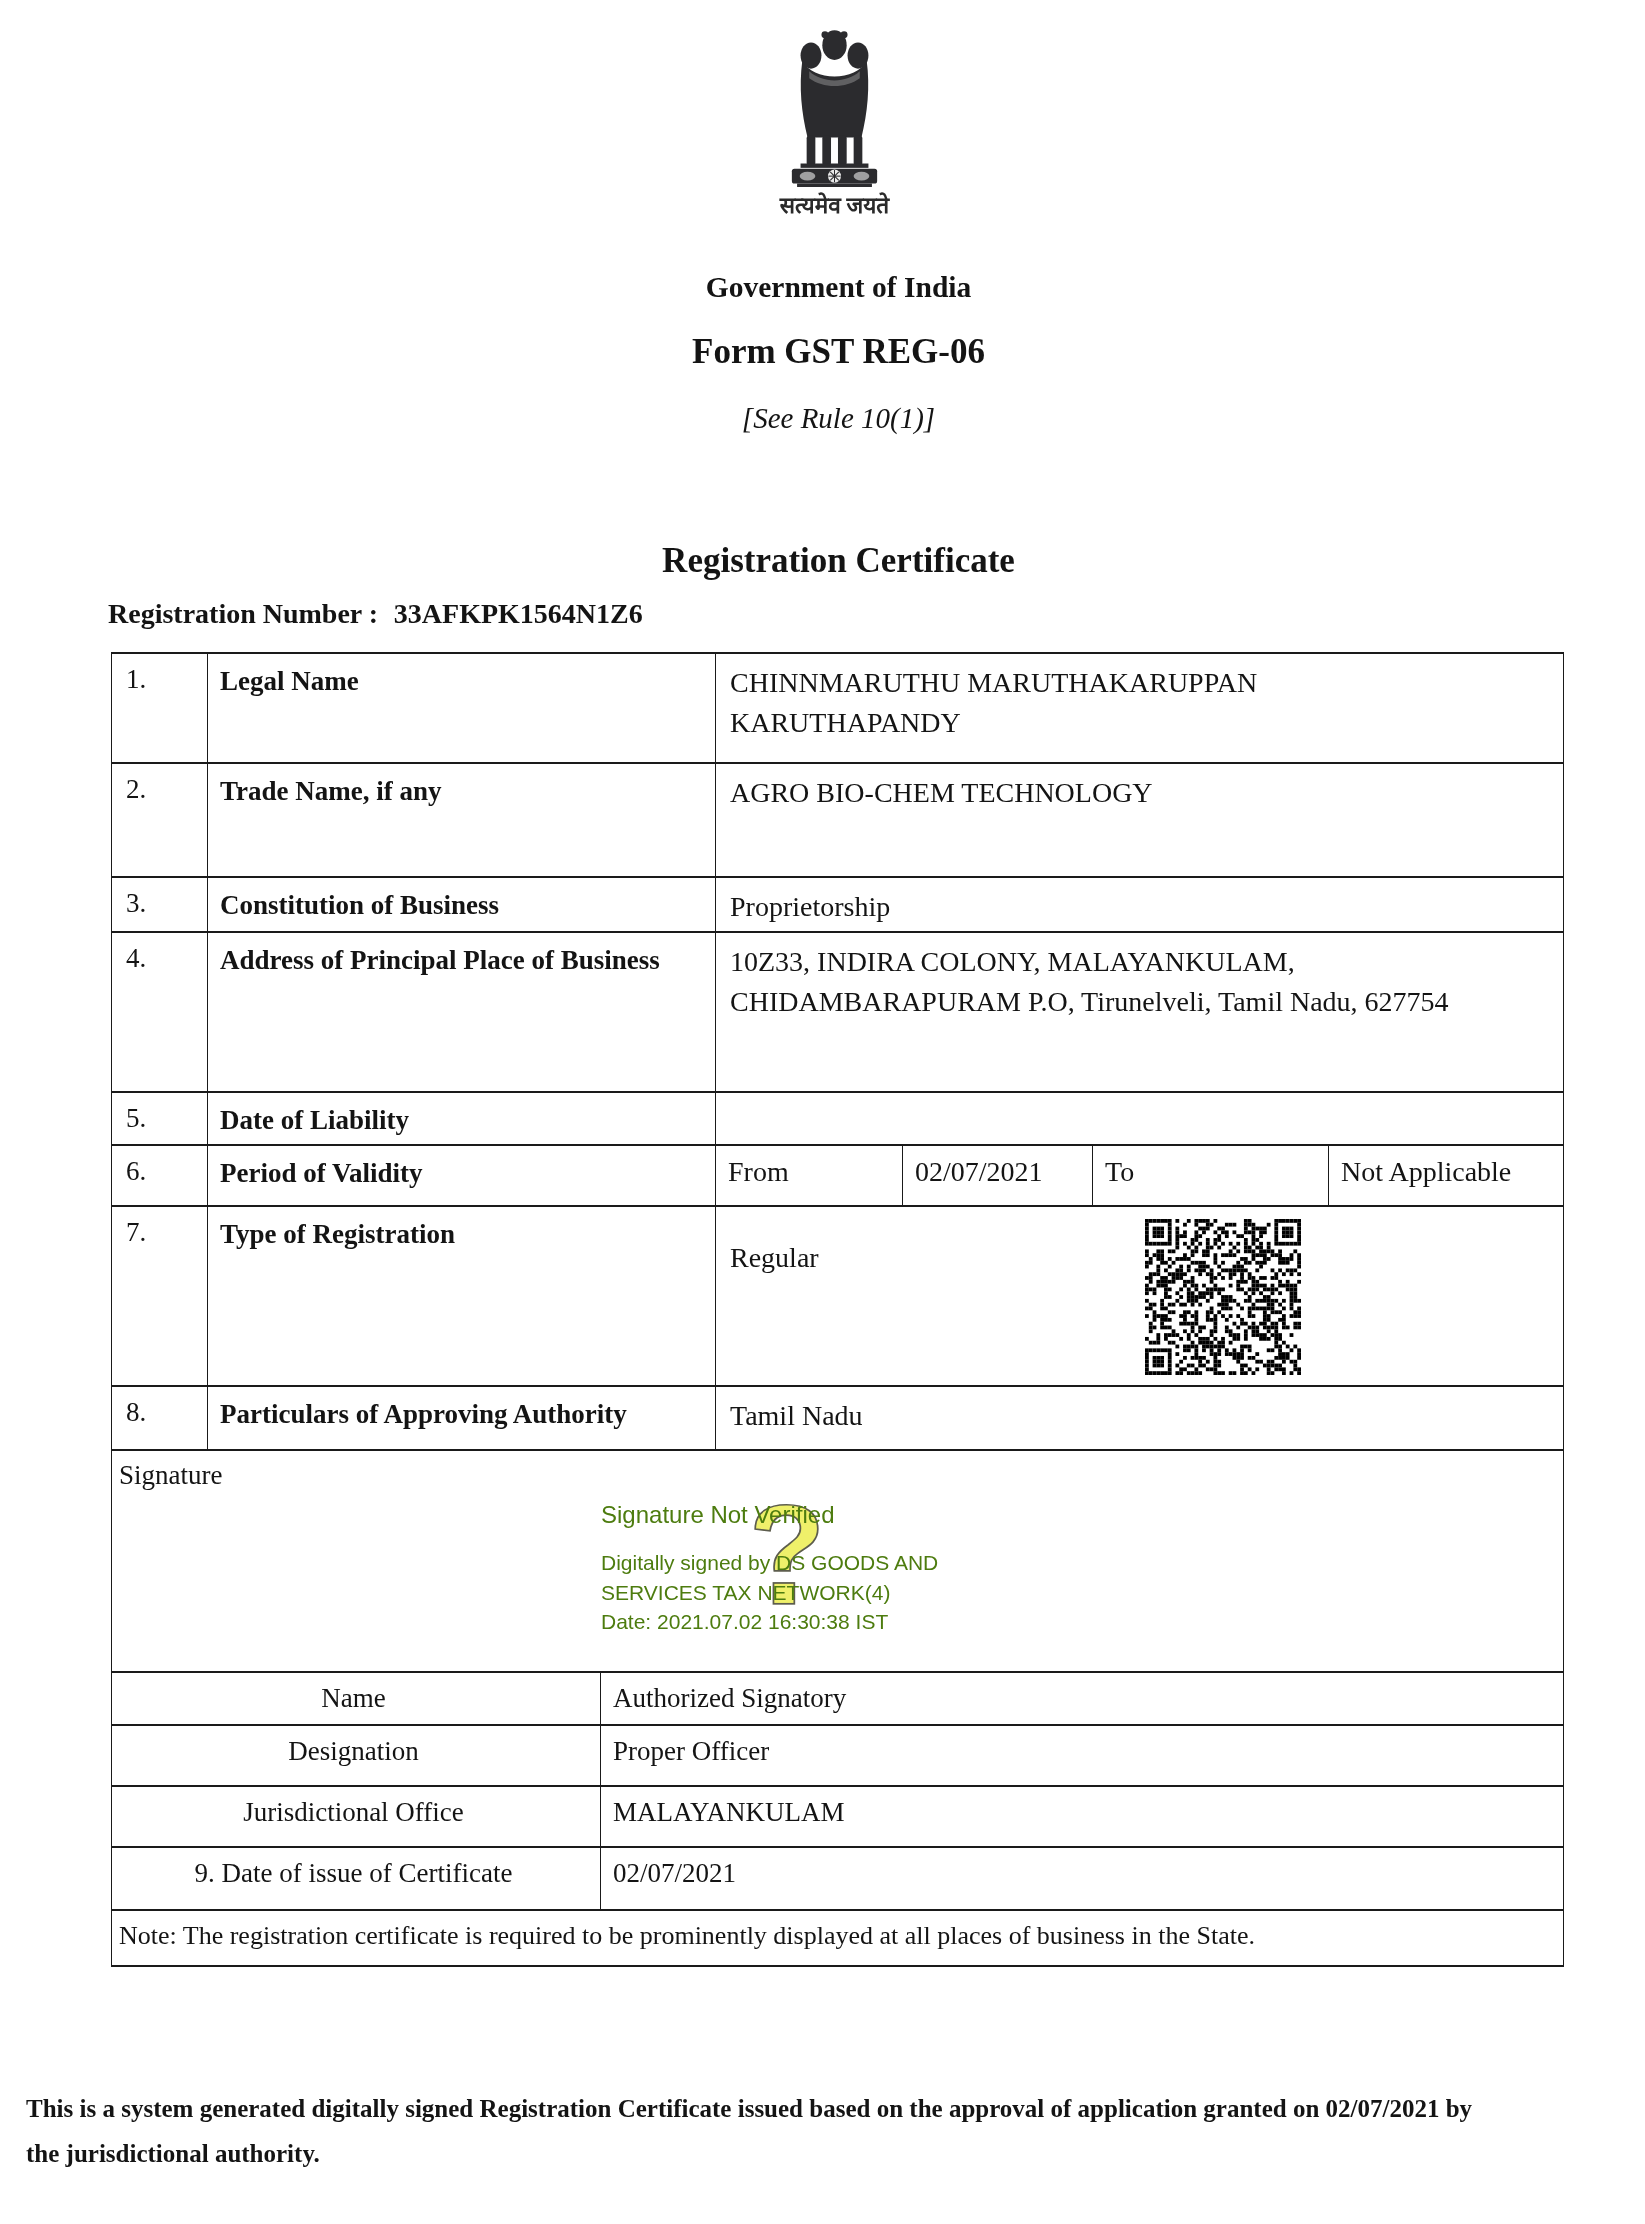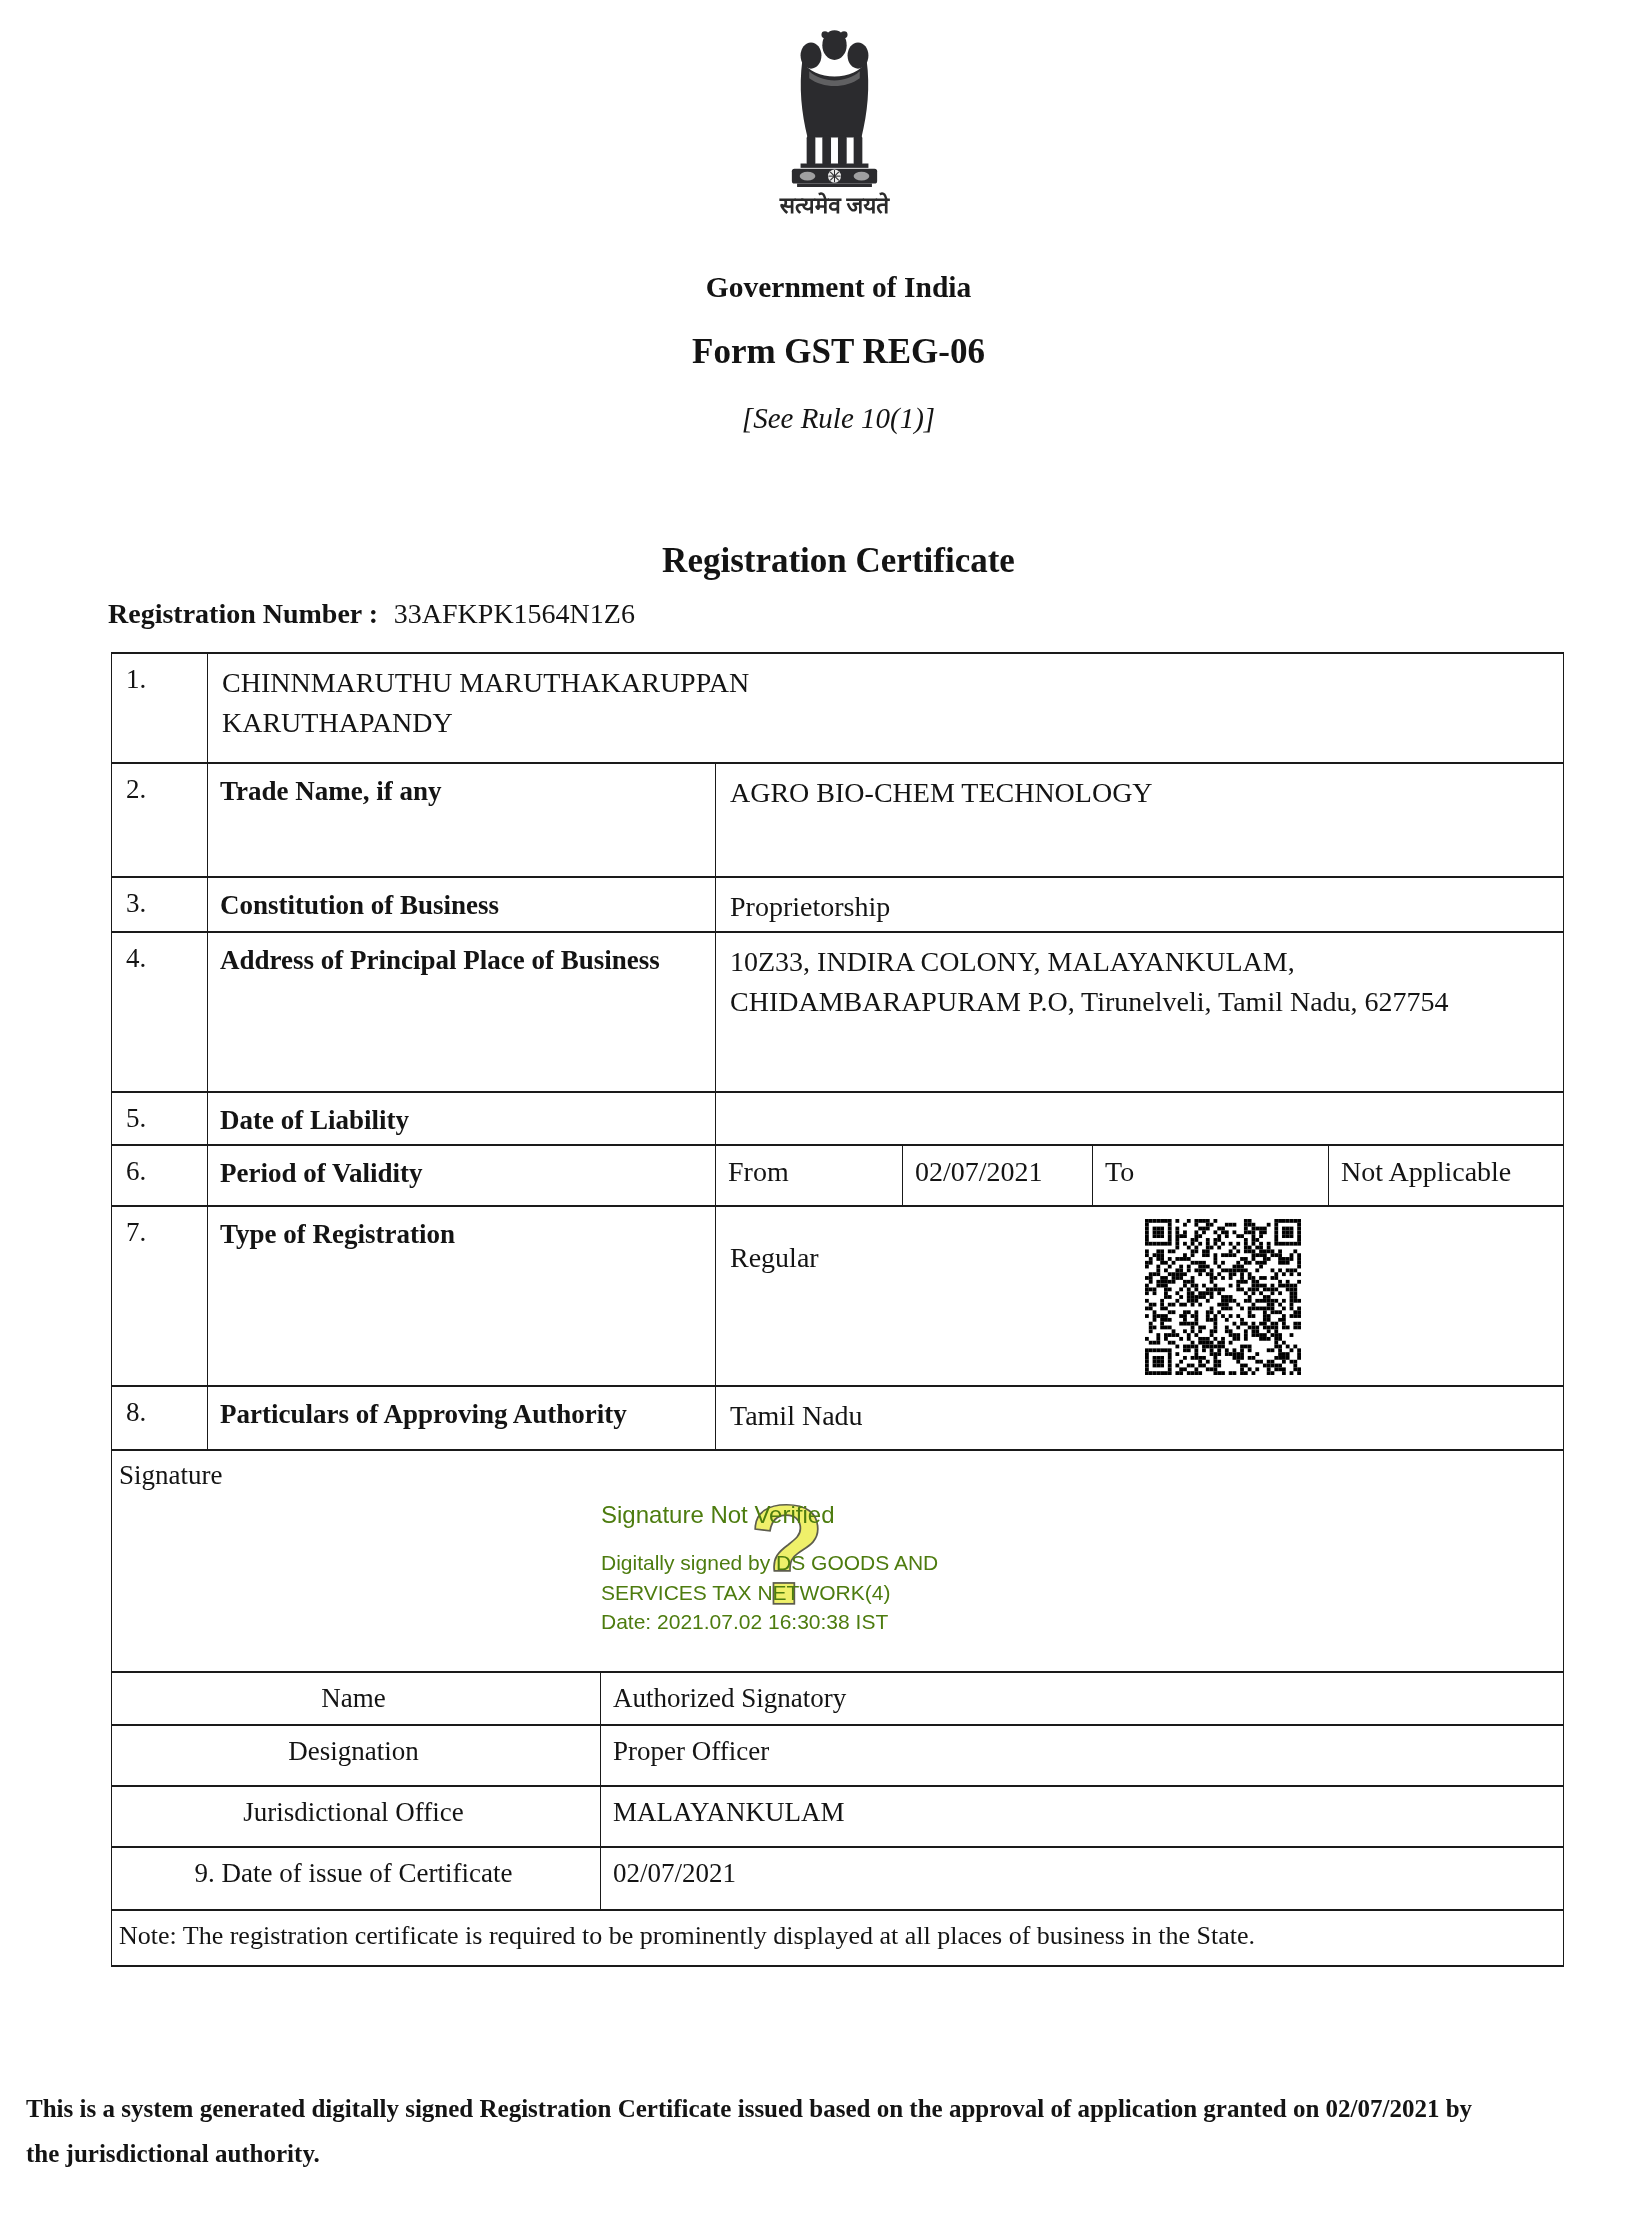--- a/index.html
+++ b/index.html
@@ -13,21 +13,21 @@
          font-size:22.6px;font-weight:bold;color:#2a2a2a;}
 
   .title{position:absolute;left:0;width:1677px;text-align:center;font-weight:bold;}
   .t-gov {top:271px;font-size:29.5px;}
   .t-form{top:332px;font-size:35px;}
   .t-rule{top:402px;font-size:29px;font-weight:normal;font-style:italic;}
   .t-cert{top:541px;font-size:35px;}
 
   .regline{position:absolute;left:108px;top:598px;font-size:28px;}
   .regline .rlbl{font-weight:bold;}
-  .regline .rval{font-weight:normal;margin-left:8.7px;}
+  .regline .rval{font-weight:bold;margin-left:8.7px;}
 
   
   .cert-table{position:absolute;left:111px;top:652px;width:1453px;
               border:1.7px solid #1a1a1a;border-top-width:2.6px;border-bottom-width:2.6px;
               box-sizing:border-box;background:#fff;}
   .row{display:flex;border-bottom:2.6px solid #1a1a1a;box-sizing:border-box;}
   .cell{border-right:1.7px solid #1a1a1a;box-sizing:border-box;overflow:hidden;}
   .cell:last-child{border-right:none;}
   .num{width:96px;padding:10.4px 0 0 14px;font-size:27px;}
   .lbl{width:508px;padding:10.4px 12px 0 12px;font-size:27px;font-weight:bold;line-height:1.28;}
@@ -114,20 +114,21 @@
 
   <div class="regline">
     <span class="rlbl">Registration Number :</span>
     <span class="rval">33AFKPK1564N1Z6</span>
   </div>
 
   <div class="cert-table">
 
     <div class="row r1">
       <div class="cell num">1.</div>
+      <div class="cell lbl">Legal Name</div>
       <div class="cell val">
           <span class="w-narrow">CHINNMARUTHU MARUTHAKARUPPAN KARUTHAPANDY</span>
         </div>
     </div>
 
     <div class="row r2">
       <div class="cell num">2.</div>
       <div class="cell lbl">Trade Name, if any</div>
       <div class="cell val">AGRO BIO-CHEM TECHNOLOGY</div>
     </div>

